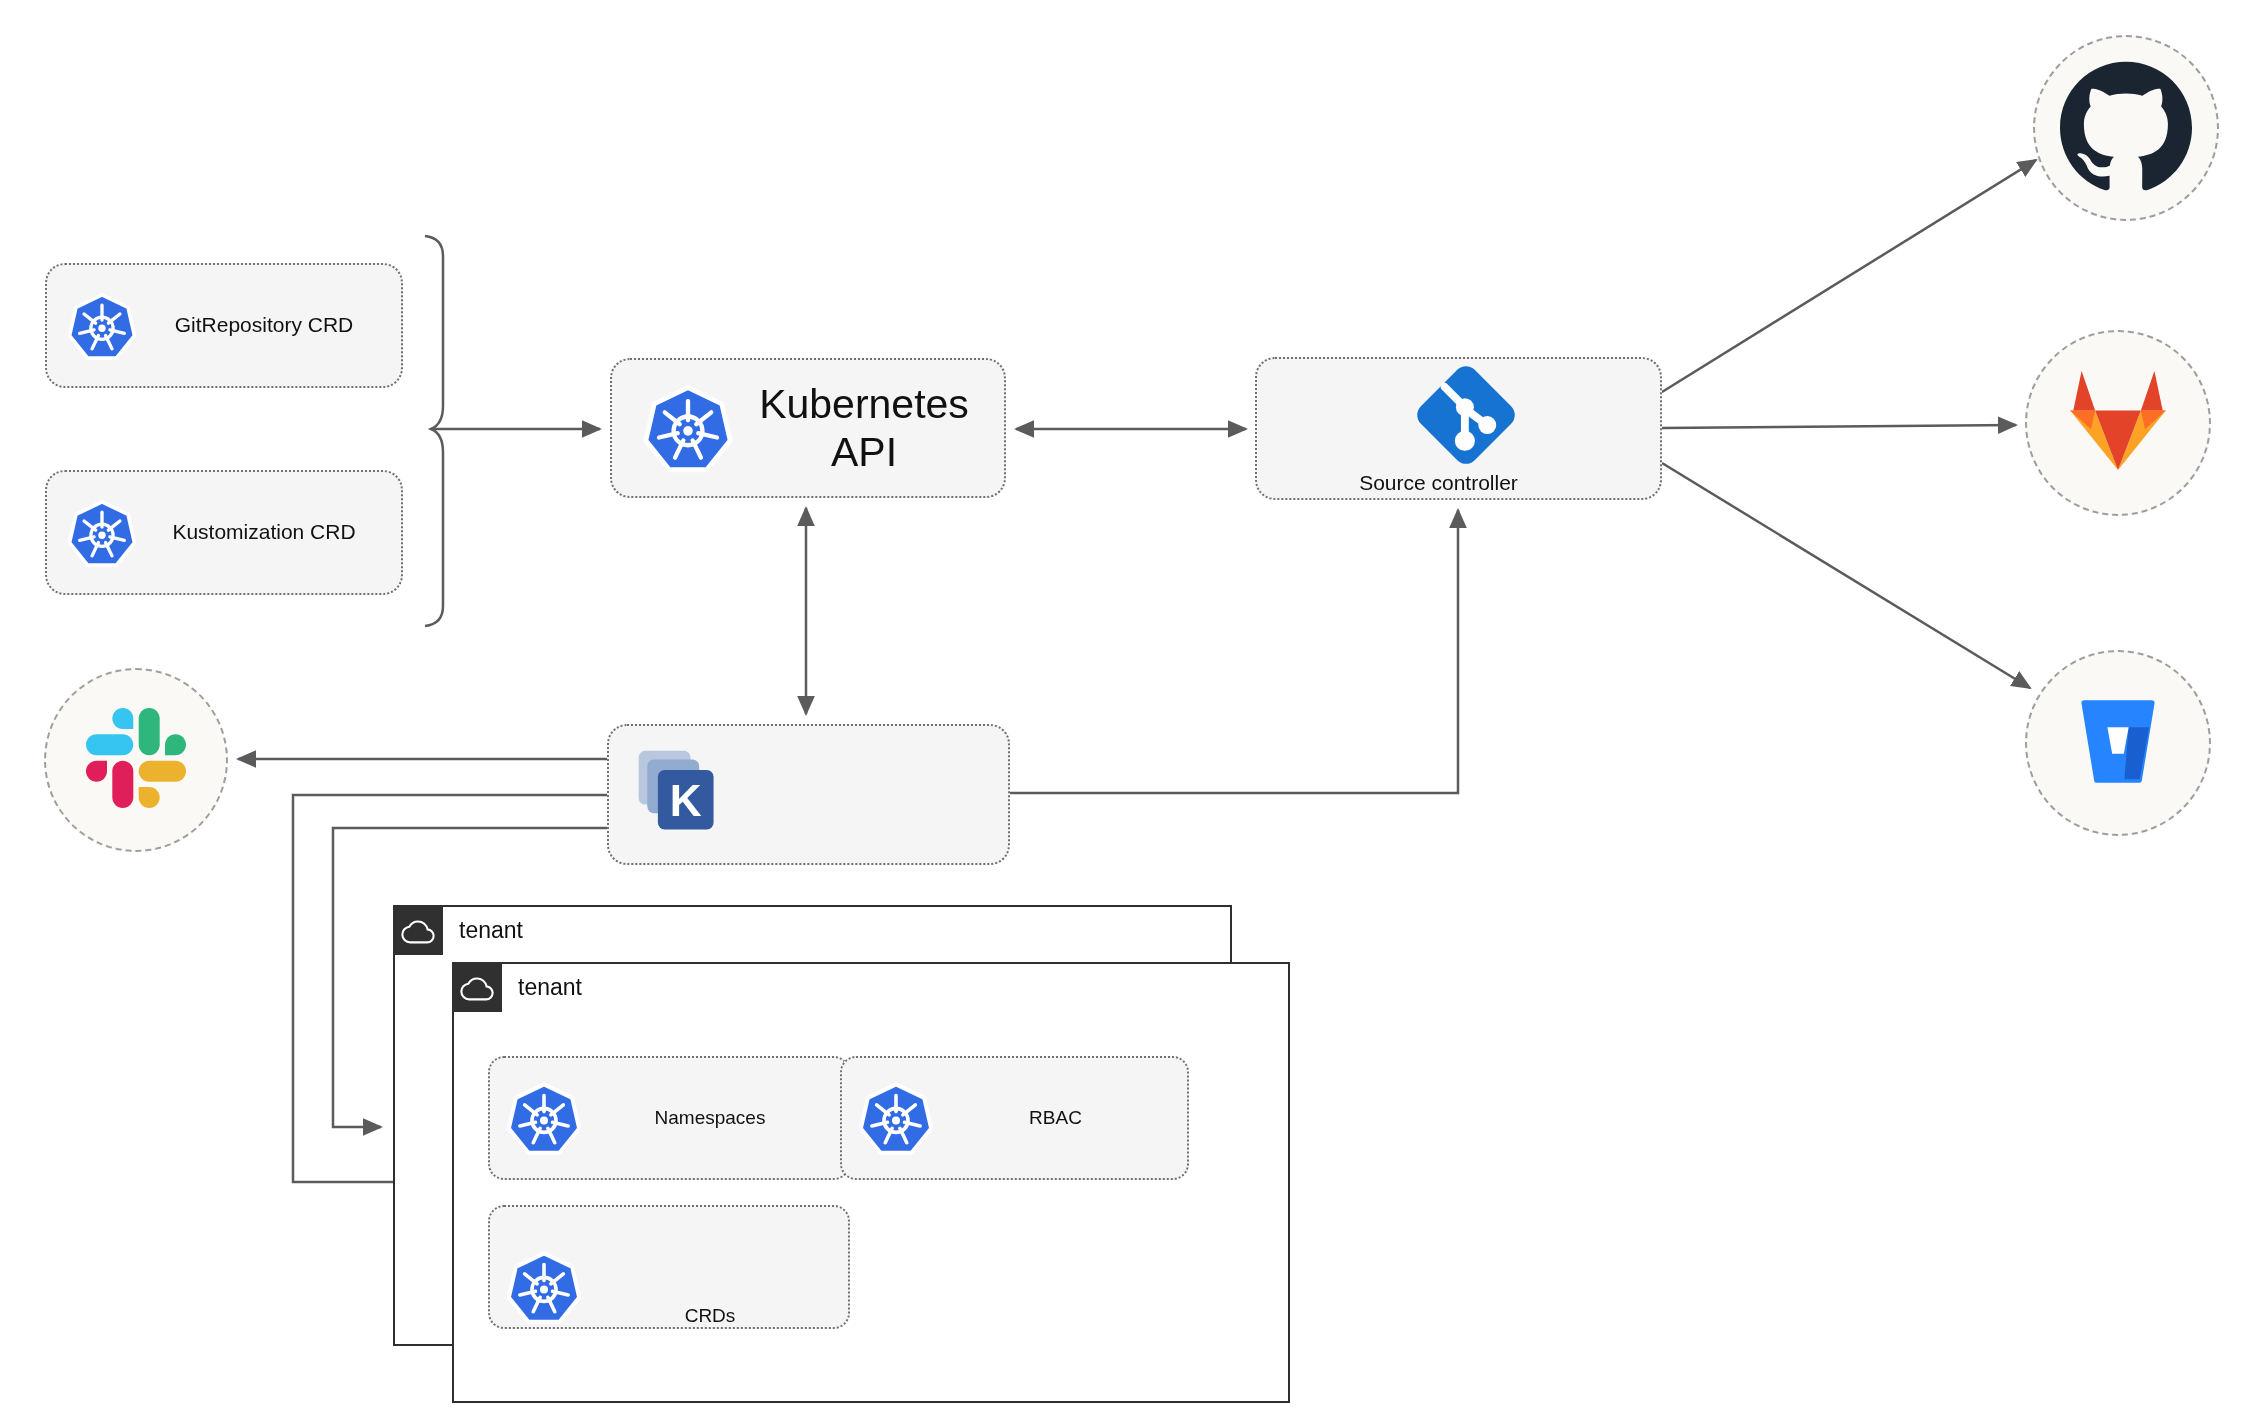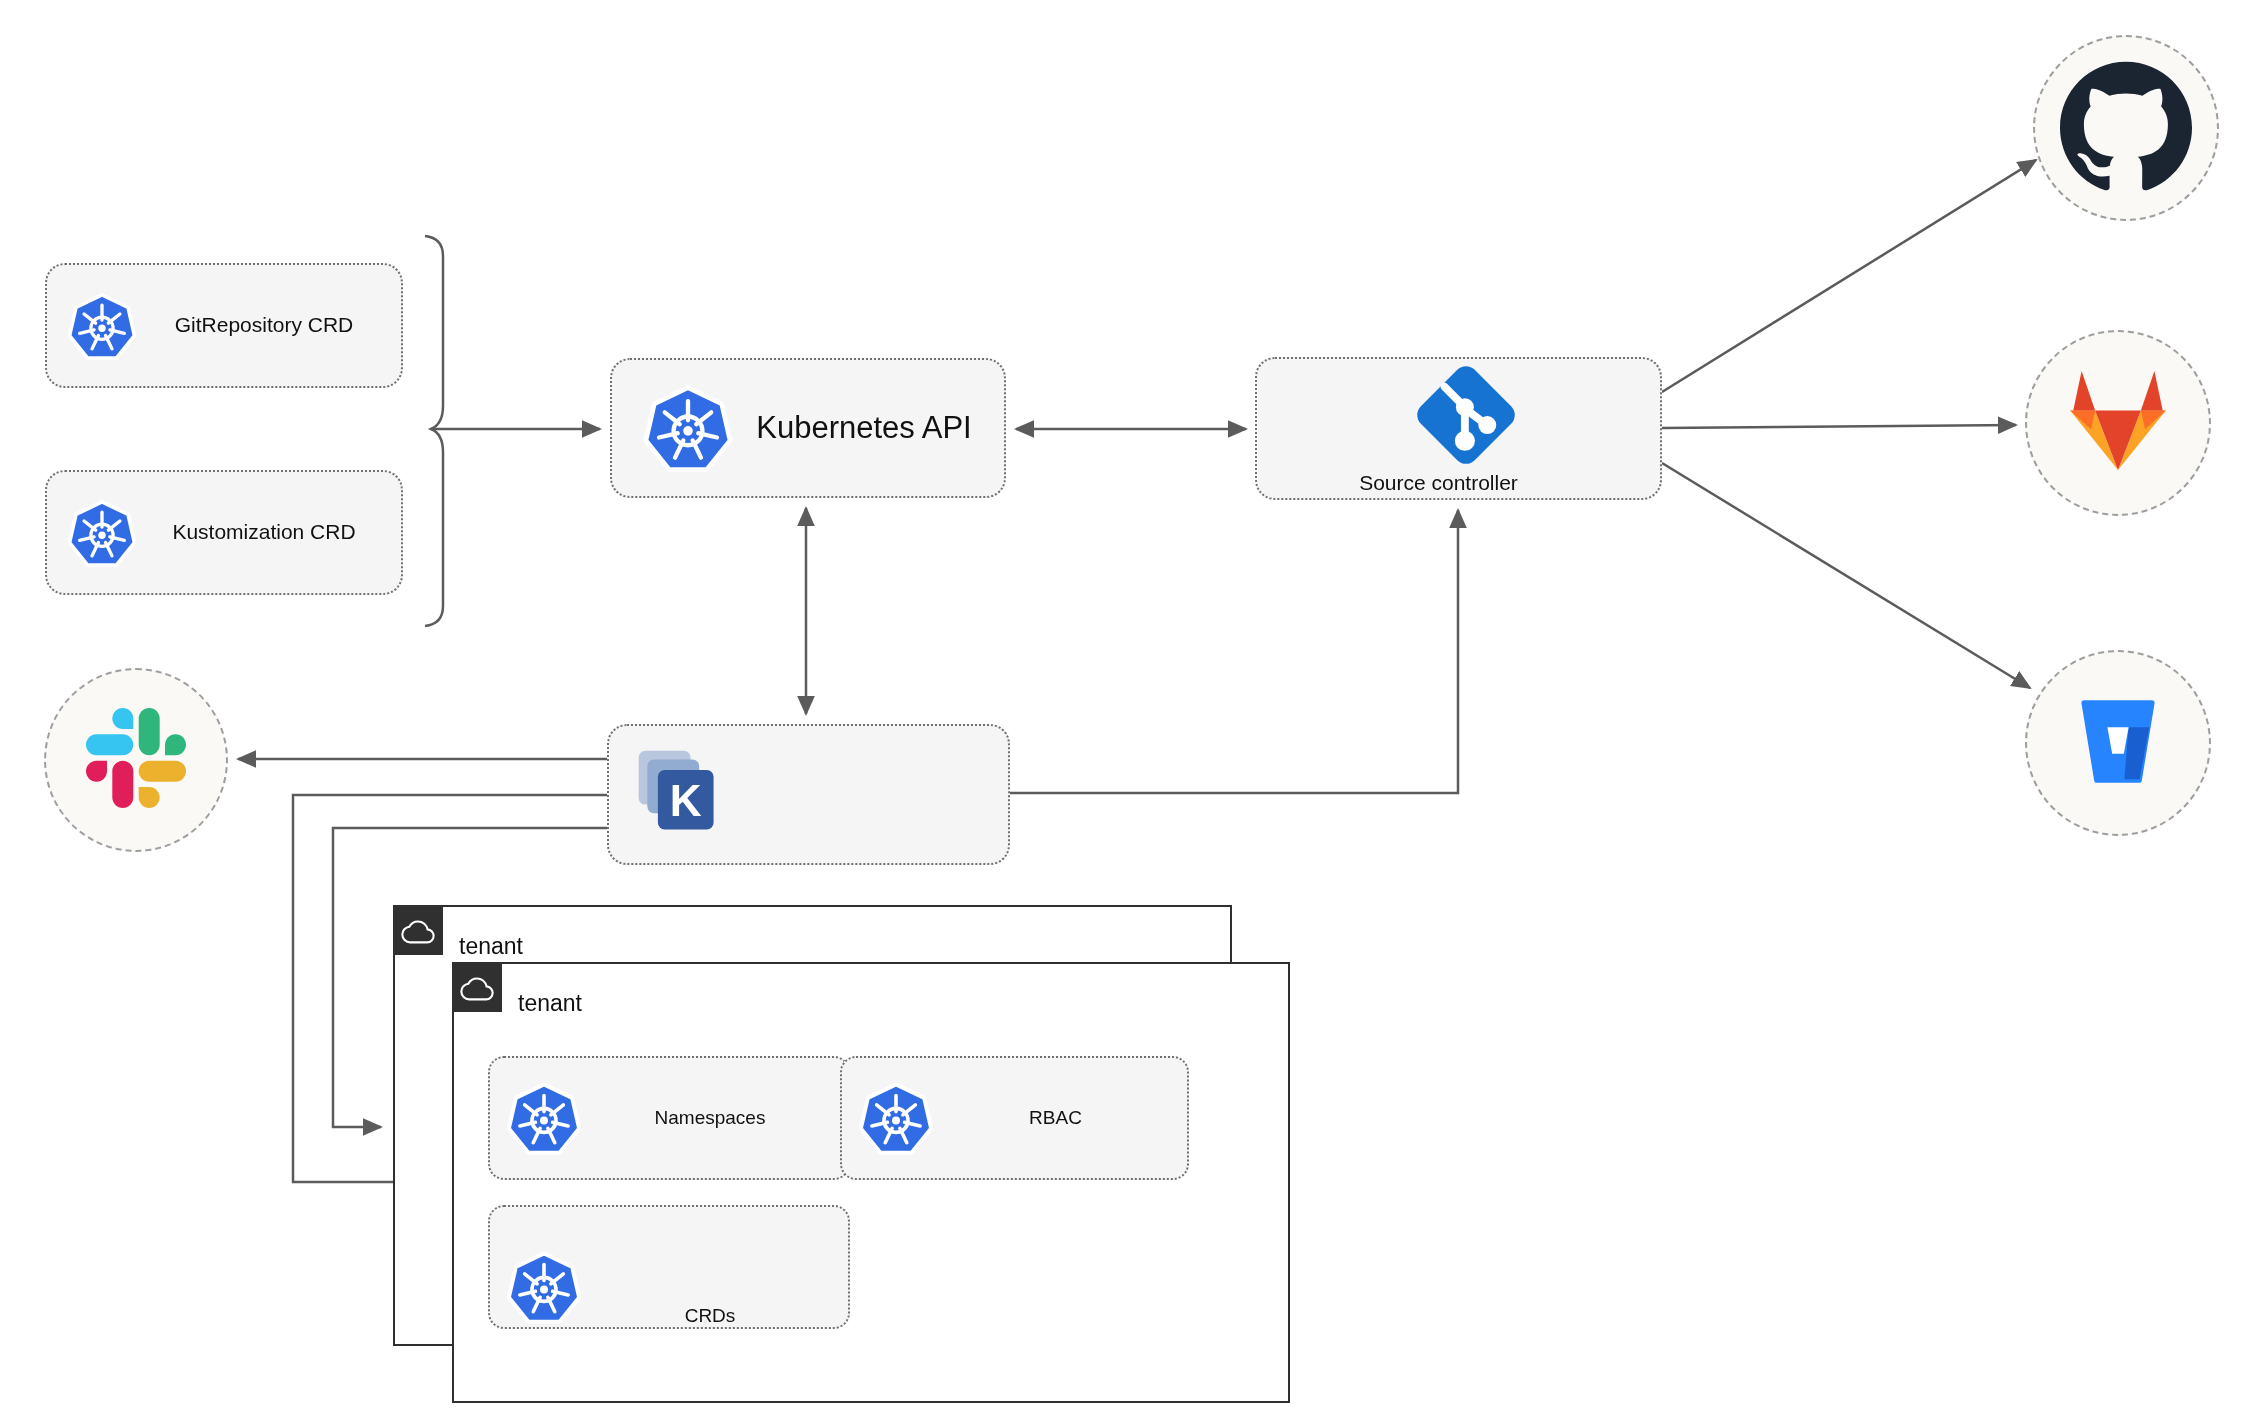--- a/index.html
+++ b/index.html
@@ -3,29 +3,29 @@
 <meta charset="utf-8">
 <style>
   html,body{margin:0;padding:0;background:#ffffff;}
   .stage{position:relative;width:2244px;height:1424px;background:#ffffff;overflow:hidden;
          font-family:"Liberation Sans",sans-serif;color:#111;}
   svg.edges{position:absolute;left:0;top:0;z-index:1;}
   .node{position:absolute;z-index:4;background:#f5f5f5;border:2px dotted #707070;border-radius:20px;
         display:flex;align-items:center;box-sizing:border-box;}
   .node .nicon{flex:0 0 auto;display:flex;align-items:center;justify-content:center;}
   .node .nlabel{flex:1 1 auto;text-align:center;font-size:21px;line-height:1.18;padding:0 18px 0 6px;}
-  .node.api .nlabel{font-size:31px;}
+  .node.api .nlabel{font-size:41px;}
   .node.inner{border-radius:16px;z-index:5;}
   .node.inner .nlabel{font-size:19px;}
   .circle{position:absolute;z-index:4;border:2px dashed #9e9e9e;border-radius:50%;background:#faf9f6;
           display:flex;align-items:center;justify-content:center;box-sizing:border-box;}
   .tenant{position:absolute;background:#ffffff;border:2px solid #2f2f2f;box-sizing:border-box;}
   .tenant .tab{position:absolute;left:-2px;top:-2px;width:50px;height:50px;background:#303030;
                display:flex;align-items:center;justify-content:center;}
-  .tenant .tlabel{position:absolute;left:64px;top:26px;font-size:23px;color:#111;}
+  .tenant .tlabel{position:absolute;left:64px;top:10px;font-size:23px;color:#111;}
   .t-back{left:393px;top:905px;width:839px;height:441px;z-index:2;}
   .t-front{left:452px;top:962px;width:838px;height:441px;z-index:3;}
 </style>
 </head>
 <body>
 
 <svg width="0" height="0" style="position:absolute">
   <defs>
     <g id="k8s-sym">
       <path d="M50,8 L85.2,24.9 L93.9,63 L69.5,93.5 L30.5,93.5 L6.1,63 L14.8,24.9 Z" fill="#326ce5" stroke="#ffffff" stroke-width="5" stroke-linejoin="round"></path>

